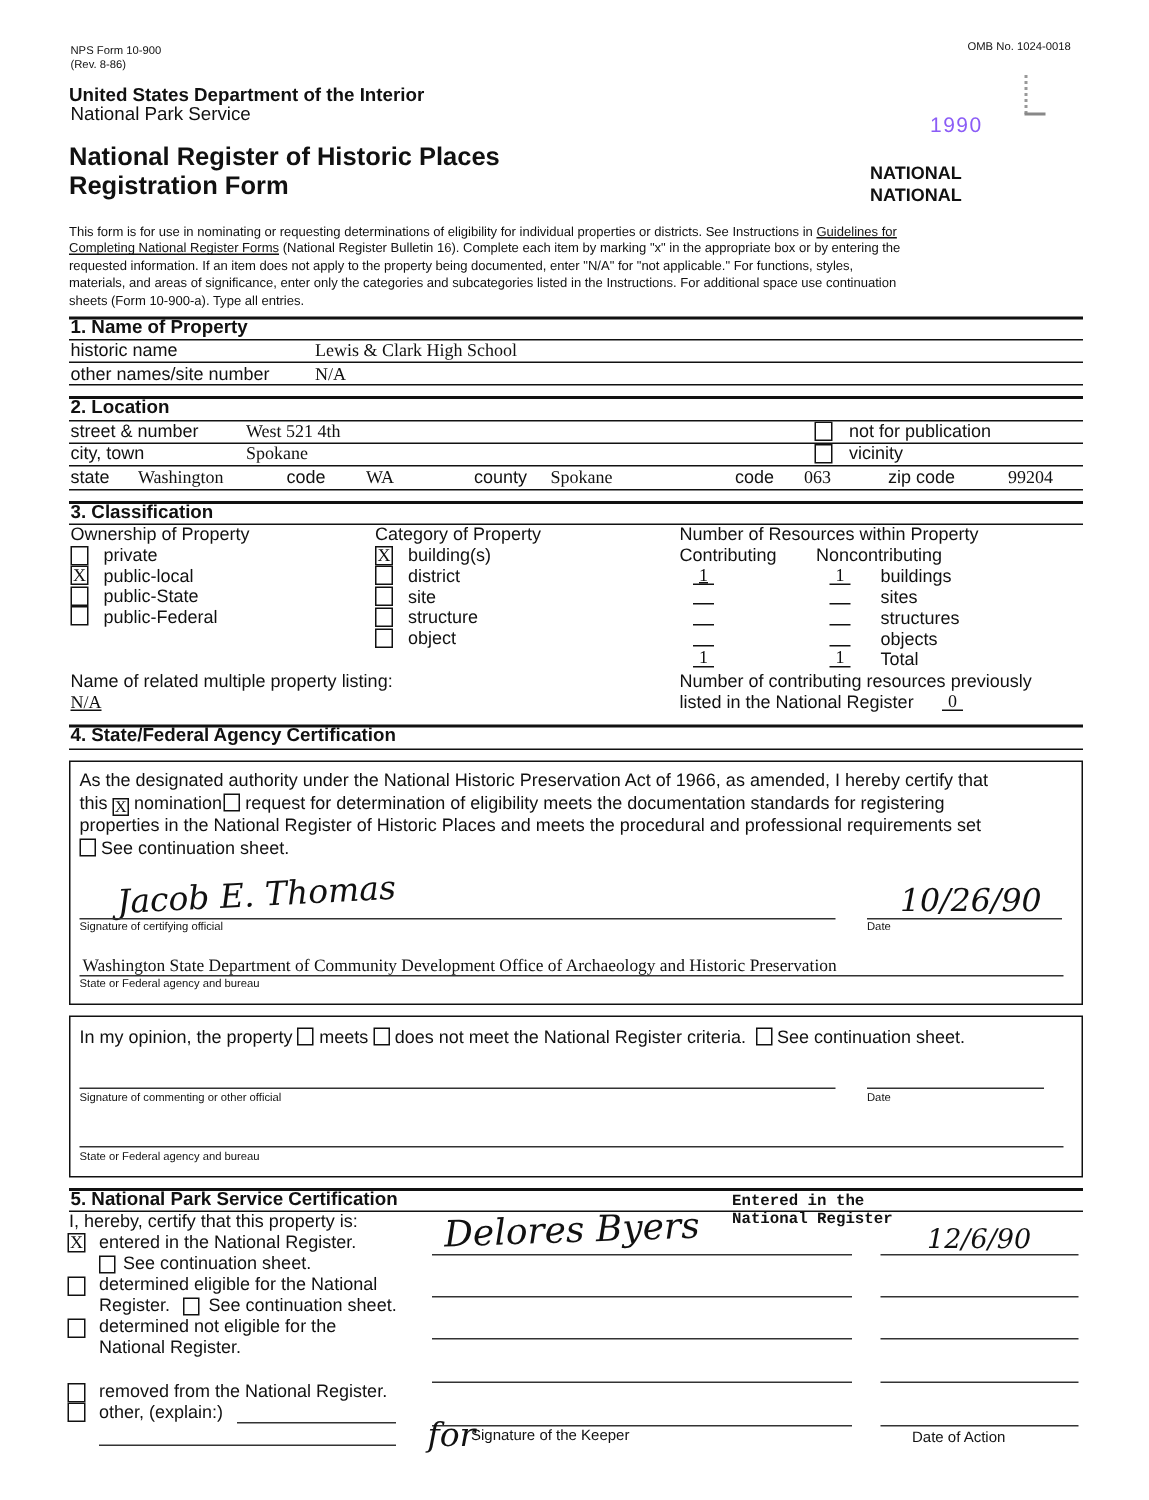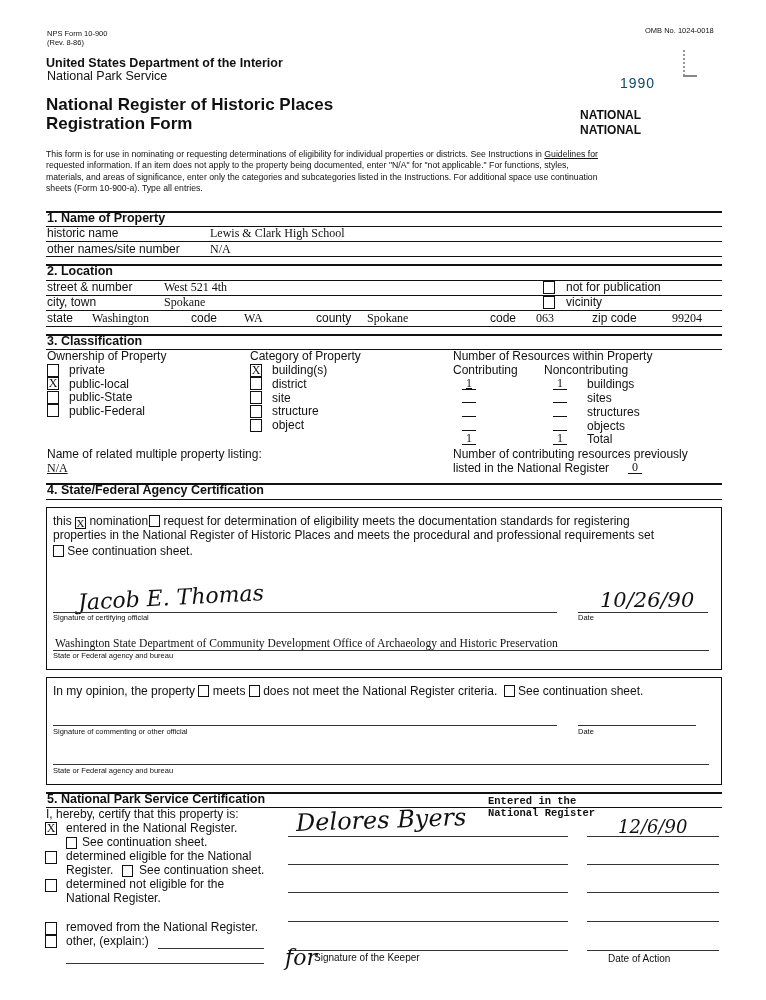--- a/index.html
+++ b/index.html
@@ -12,21 +12,21 @@
   .hline.thick { border-top:2px solid #111; }
   .hline.thin { border-top:1px solid #333; }
   .cb { position:absolute; width:12px; height:13px; border:1.3px solid #111; box-sizing:border-box; background:#fff; font-size:12px; line-height:11px; text-align:center; font-family:"Liberation Serif", serif; }
   .cb.sm { width:11px; height:12px; font-size:11px; line-height:10px; }
   .box { position:absolute; border:1.4px solid #111; box-sizing:border-box; }
   .sec-title { font-weight:bold; font-size:12.5px; }
   .f12 { font-size:12px; }
   .f10 { font-size:10px; }
   .f8 { font-size:7.5px; }
   .u { text-decoration:underline; }
-  .stamp { color:#0c4a6e; }
+  .stamp { color:#8b5cf6; }
 </style>
 </head>
 <body>
 
 <div class="abs f8" style="left:47px;top:29px;line-height:9px;">
   <div>NPS Form 10-900</div>
   <div>(Rev. 8-86)</div>
 </div>
 <div class="abs f8" style="left:645px;top:26px;">OMB No. 1024-0018</div>
 
@@ -42,20 +42,21 @@
 <div class="abs" style="left:683px;top:50px;width:3px;height:26px;border-left:2px dotted #999;"></div>
 <div class="abs" style="left:683px;top:72px;width:14px;height:3px;border-bottom:2px solid #888;"></div>
 
 <div class="abs" style="left:580px;top:108px;font-size:12px;font-weight:bold;line-height:15px;">
   <div>NATIONAL</div>
   <div>NATIONAL</div>
 </div>
 
 <div class="abs" style="left:46px;top:149px;font-size:8.7px;line-height:11.4px;">
   <div><span>This form is for use in nominating or requesting determinations of eligibility for individual properties or districts.  See Instructions in </span><span class="u">Guidelines for</span></div>
+  <div><span class="u">Completing National Register Forms</span><span> (National Register Bulletin 16).  Complete each item by marking "x" in the appropriate box or by entering the</span></div>
   <div>requested information.  If an item does not apply to the property being documented, enter "N/A" for "not applicable."  For functions, styles,</div>
   <div>materials, and areas of significance, enter only the categories and subcategories listed in the Instructions.  For additional space use continuation</div>
   <div>sheets (Form 10-900-a). Type all entries.</div>
 </div>
 
 <div class="hline thick" style="left:46px;top:211px;width:676px;"></div>
 <div class="abs sec-title" style="left:47px;top:211px;">1.  Name of Property</div>
 <div class="hline" style="left:46px;top:226px;width:676px;"></div>
 <div class="abs f12" style="left:47px;top:226px;">historic name</div>
 <div class="abs serif f12" style="left:210px;top:226px;">Lewis &amp; Clark High School</div>
@@ -147,20 +148,21 @@
 <div class="abs f12" style="left:453px;top:447px;">Number of contributing resources previously</div>
 <div class="abs f12" style="left:453px;top:461px;">listed in the National Register</div>
 <div class="abs serif f12" style="left:628px;top:461px;width:14px;text-align:center;border-bottom:1px solid #111;line-height:12px;">0</div>
 
 <div class="hline thick" style="left:46px;top:483px;width:676px;"></div>
 <div class="abs sec-title" style="left:47px;top:483px;">4.  State/Federal Agency Certification</div>
 <div class="hline" style="left:46px;top:499px;width:676px;"></div>
 
 <div class="box" style="left:46px;top:507px;width:676px;height:163px;"></div>
 <div class="abs f12" style="left:53px;top:513px;line-height:14.3px;">
+  <div>As the designated authority under the National Historic Preservation Act of 1966, as amended, I hereby certify that</div>
   <div style="position:relative;">
     <span>this</span>
     <span class="cb sm" style="position:relative;display:inline-block;top:2px;">X</span>
     <span>nomination</span><span class="cb sm" style="position:relative;display:inline-block;top:2px;margin-left:1px;"></span>
     <span>request for determination of eligibility meets the documentation standards for registering</span>
   </div>
   <div>properties in the National Register of Historic Places and meets the procedural and professional requirements set</div>
   <div>
     <span class="cb sm" style="position:relative;display:inline-block;top:2px;"></span>
     <span>See continuation sheet.</span>

